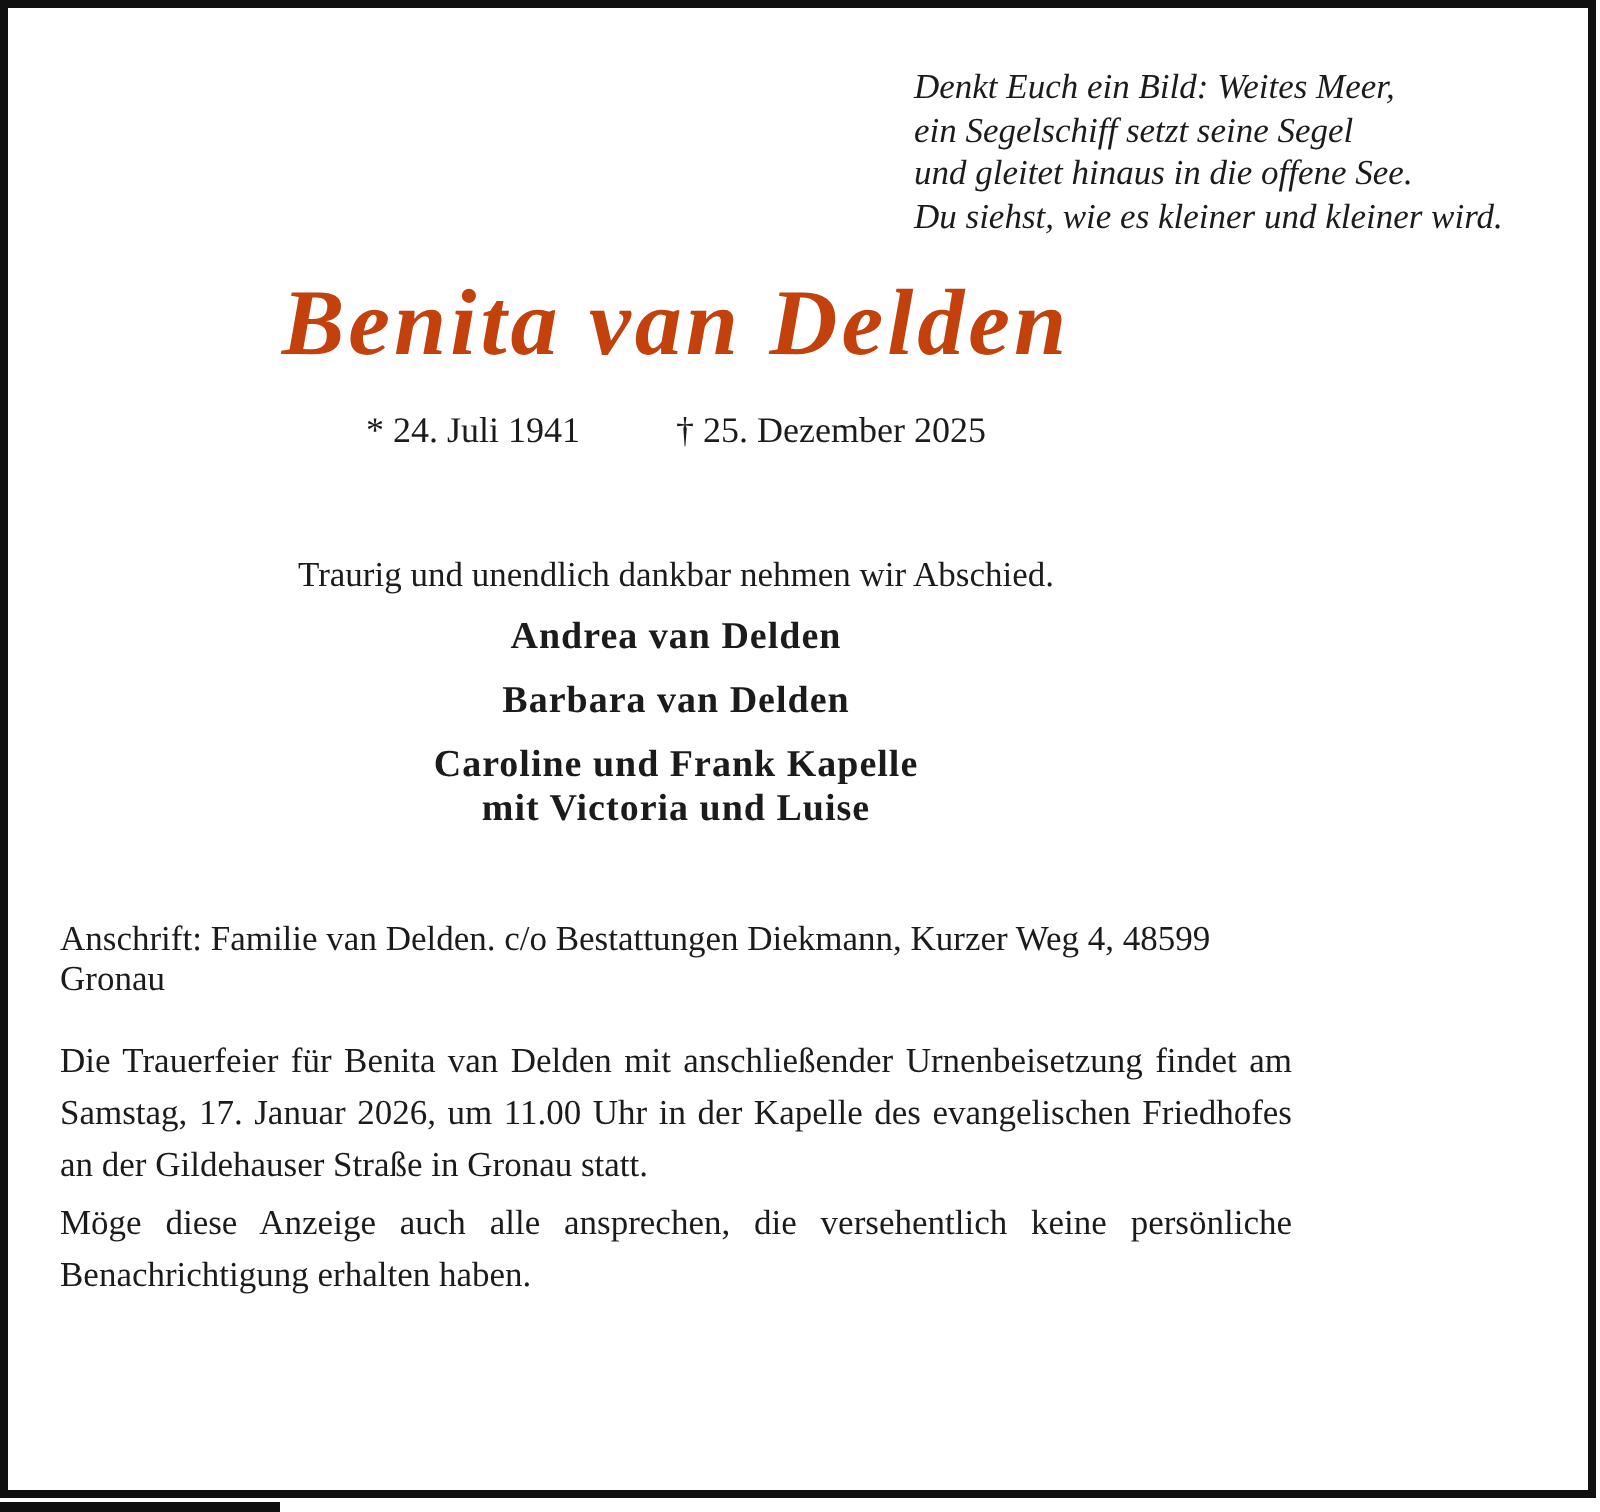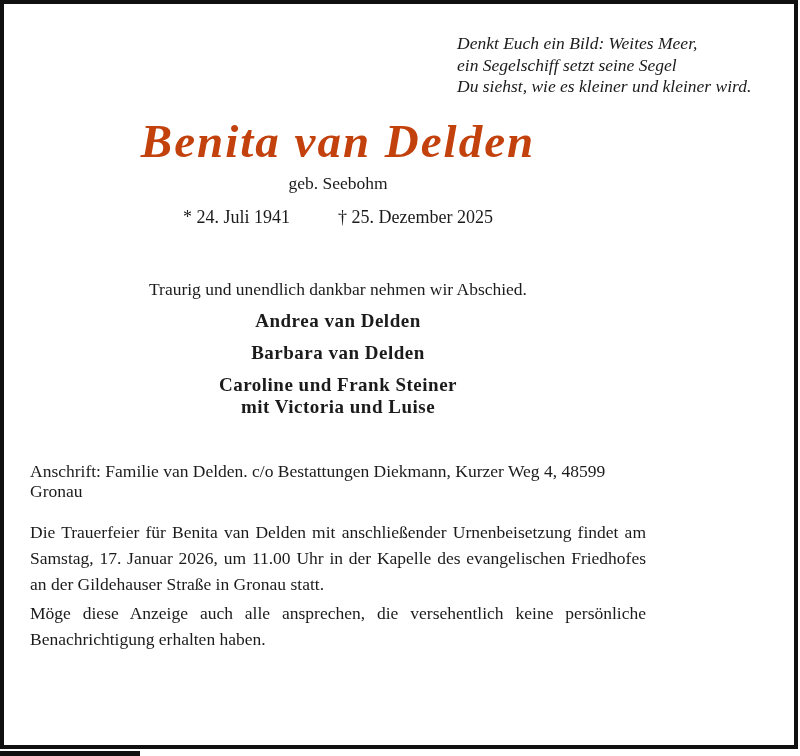--- a/index.html
+++ b/index.html
@@ -111,38 +111,38 @@
 <body>
 
 <div class="frame"></div>
 <div class="scan-artifact"></div>
 
 <div class="page">
 
   <div class="poem">
     <div>Denkt Euch ein Bild: Weites Meer,</div>
     <div>ein Segelschiff setzt seine Segel</div>
+    <div>und gleitet hinaus in die offene See.</div>
     <div>Du siehst, wie es kleiner und kleiner wird.</div>
   </div>
 
 
   <div class="deceased-name">Benita van Delden</div>
 
-  <div class="maiden">geb. Seebohm</div>
 
   <div class="dates">
     <span>* 24. Juli 1941</span>
     <span>† 25. Dezember 2025</span>
   </div>
 
   <div class="farewell">Traurig und unendlich dankbar nehmen wir Abschied.</div>
 
   <div class="mourner gap">Andrea van Delden</div>
   <div class="mourner gap">Barbara van Delden</div>
-  <div class="mourner gap">Caroline und Frank Steiner</div>
+  <div class="mourner gap">Caroline und Frank Kapelle</div>
   <div class="mourner tight">mit Victoria und Luise</div>
 
   <div class="address">Anschrift: Familie van Delden. c/o Bestattungen Diekmann, Kurzer Weg 4, 48599 Gronau</div>
 
   <p class="para first">Die Trauerfeier für Benita van Delden mit anschließender Urnenbeisetzung findet am Samstag, 17. Januar 2026, um 11.00 Uhr in der Kapelle des evangelischen Friedhofes an der Gildehauser Straße in Gronau statt.</p>
   <p class="para last">Möge diese Anzeige auch alle ansprechen, die versehentlich keine persönliche Benachrichtigung erhalten haben.</p>
 
 </div>
 
 </body></html>

